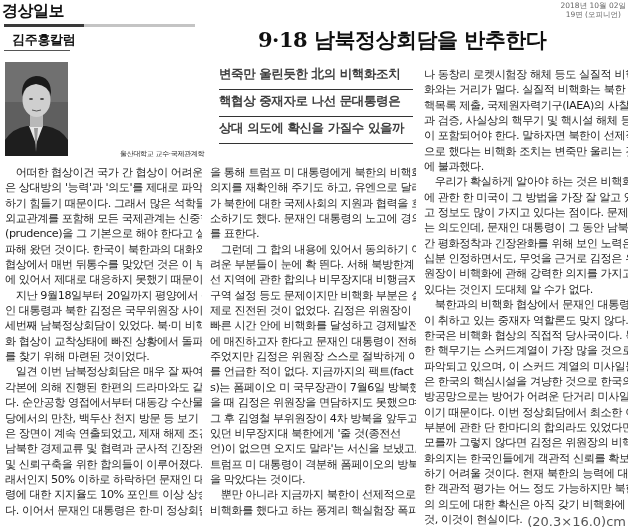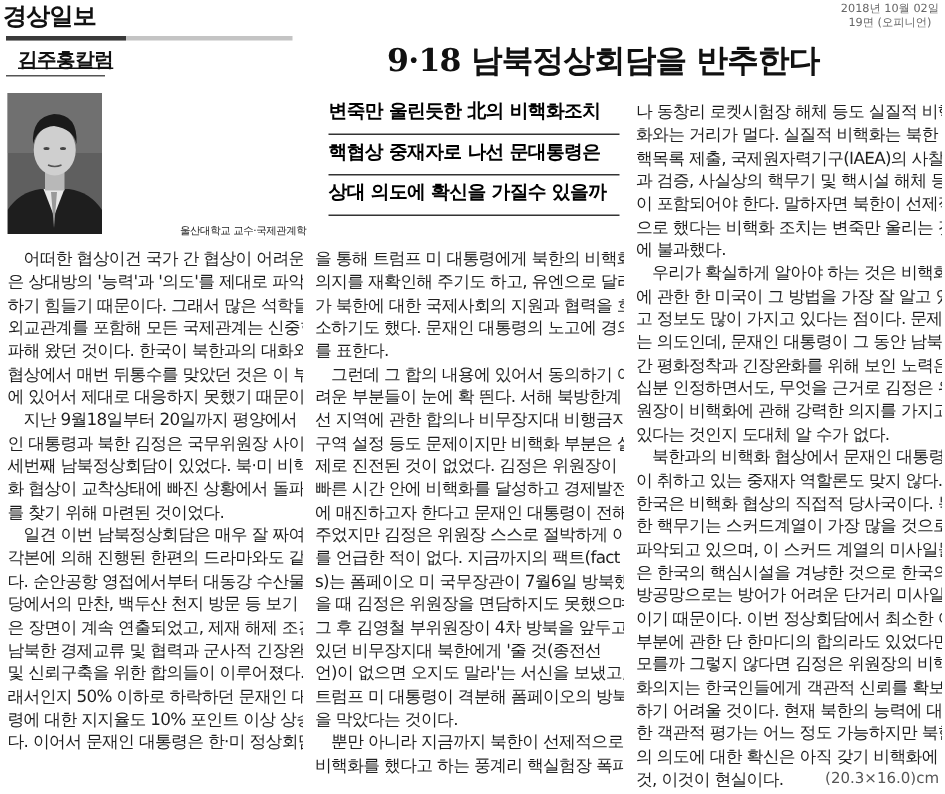--- a/index.html
+++ b/index.html
@@ -17,21 +17,21 @@
     position: absolute; right: 4px; top: 1px; text-align: center;
     font-size: 7.5px; line-height: 9px; color: #666;
   }
   .bar {
     position: absolute; left: 4px; top: 24px; width: 191px; height: 3px;
     background: #c4c4c4;
   }
   .bar .dark { position: absolute; left: 0; top: 0; width: 80px; height: 3px; background: #3a3a3a; }
   .column-name {
     position: absolute; left: 12px; top: 31px;
-    font-size: 13px; font-weight: bold; color: #111; letter-spacing: -0.3px; text-decoration: underline;
+    font-size: 13px; font-weight: bold; color: #111; letter-spacing: -0.3px;
   }
   .thin-rule {
     position: absolute; left: 4px; top: 50px; width: 66px; height: 1px; background: #555;
   }
   .headline {
     position: absolute; left: 214px; top: 26px;
     font-family: "DejaVu Serif", "Liberation Serif", serif;
     font-size: 21px; font-weight: bold; color: #111; letter-spacing: -0.5px;
     white-space: nowrap;
     margin-left: 44px;
@@ -42,34 +42,34 @@
   }
   .photo svg { display: block; }
   .caption {
     position: absolute; left: 72px; top: 149px;
     font-size: 7px; color: #222; white-space: nowrap; letter-spacing: -0.3px; margin-left: 48px;
   }
   .subheads {
     position: absolute; left: 219px; top: 63px; width: 194px;
   }
   .subhead {
-    font-size: 12.5px; font-weight: bold; color: #000000;
+    font-size: 12.5px; font-weight: bold; color: #404040;
     height: 26px; line-height: 22px; border-bottom: 1.5px solid #333;
     margin-bottom: 0px; white-space: nowrap; letter-spacing: -0.4px;
   }
   .col {
     position: absolute; font-size: 11.2px; line-height: 15.35px;
     color: #1f1f1f; letter-spacing: -0.45px;
   }
   .col .line { display: block; white-space: nowrap; overflow: hidden; }
   .col1 { left: 5px; top: 165px; width: 197px; }
   .col2 { left: 210px; top: 165px; width: 206px; }
   .col3 { left: 424px; top: 67px; width: 204px; }
   .dim {
-    position: absolute; right: 4px; top: 514px; font-size: 10px; color: #555;
+    position: absolute; right: 4px; top: 514px; font-size: 13px; color: #555;
   }
 </style>
 </head>
 <body>
 
 <div class="masthead">경상일보</div>
 <div class="meta">
   <div>2018년 10월 02일</div>
   <div>19면 (오피니언)</div>
 </div>
@@ -103,20 +103,21 @@
   <div class="subhead">변죽만 울린듯한 北의 비핵화조치</div>
   <div class="subhead">핵협상 중재자로 나선 문대통령은</div>
   <div class="subhead">상대 의도에 확신을 가질수 있을까</div>
 </div>
 
 <div class="col col1">
     <span class="line">　어떠한 협상이건 국가 간 협상이 어려운 것</span>
     <span class="line">은 상대방의 '능력'과 '의도'를 제대로 파악</span>
     <span class="line">하기 힘들기 때문이다. 그래서 많은 석학들이</span>
     <span class="line">외교관계를 포함해 모든 국제관계는 신중함</span>
+    <span class="line">(prudence)을 그 기본으로 해야 한다고 설</span>
     <span class="line">파해 왔던 것이다. 한국이 북한과의 대화와</span>
     <span class="line">협상에서 매번 뒤통수를 맞았던 것은 이 부분</span>
     <span class="line">에 있어서 제대로 대응하지 못했기 때문이다.</span>
     <span class="line">　지난 9월18일부터 20일까지 평양에서 문재</span>
     <span class="line">인 대통령과 북한 김정은 국무위원장 사이에</span>
     <span class="line">세번째 남북정상회담이 있었다. 북·미 비핵</span>
     <span class="line">화 협상이 교착상태에 빠진 상황에서 돌파구</span>
     <span class="line">를 찾기 위해 마련된 것이었다.</span>
     <span class="line">　일견 이번 남북정상회담은 매우 잘 짜여진</span>
     <span class="line">각본에 의해 진행된 한편의 드라마와도 같았</span>

